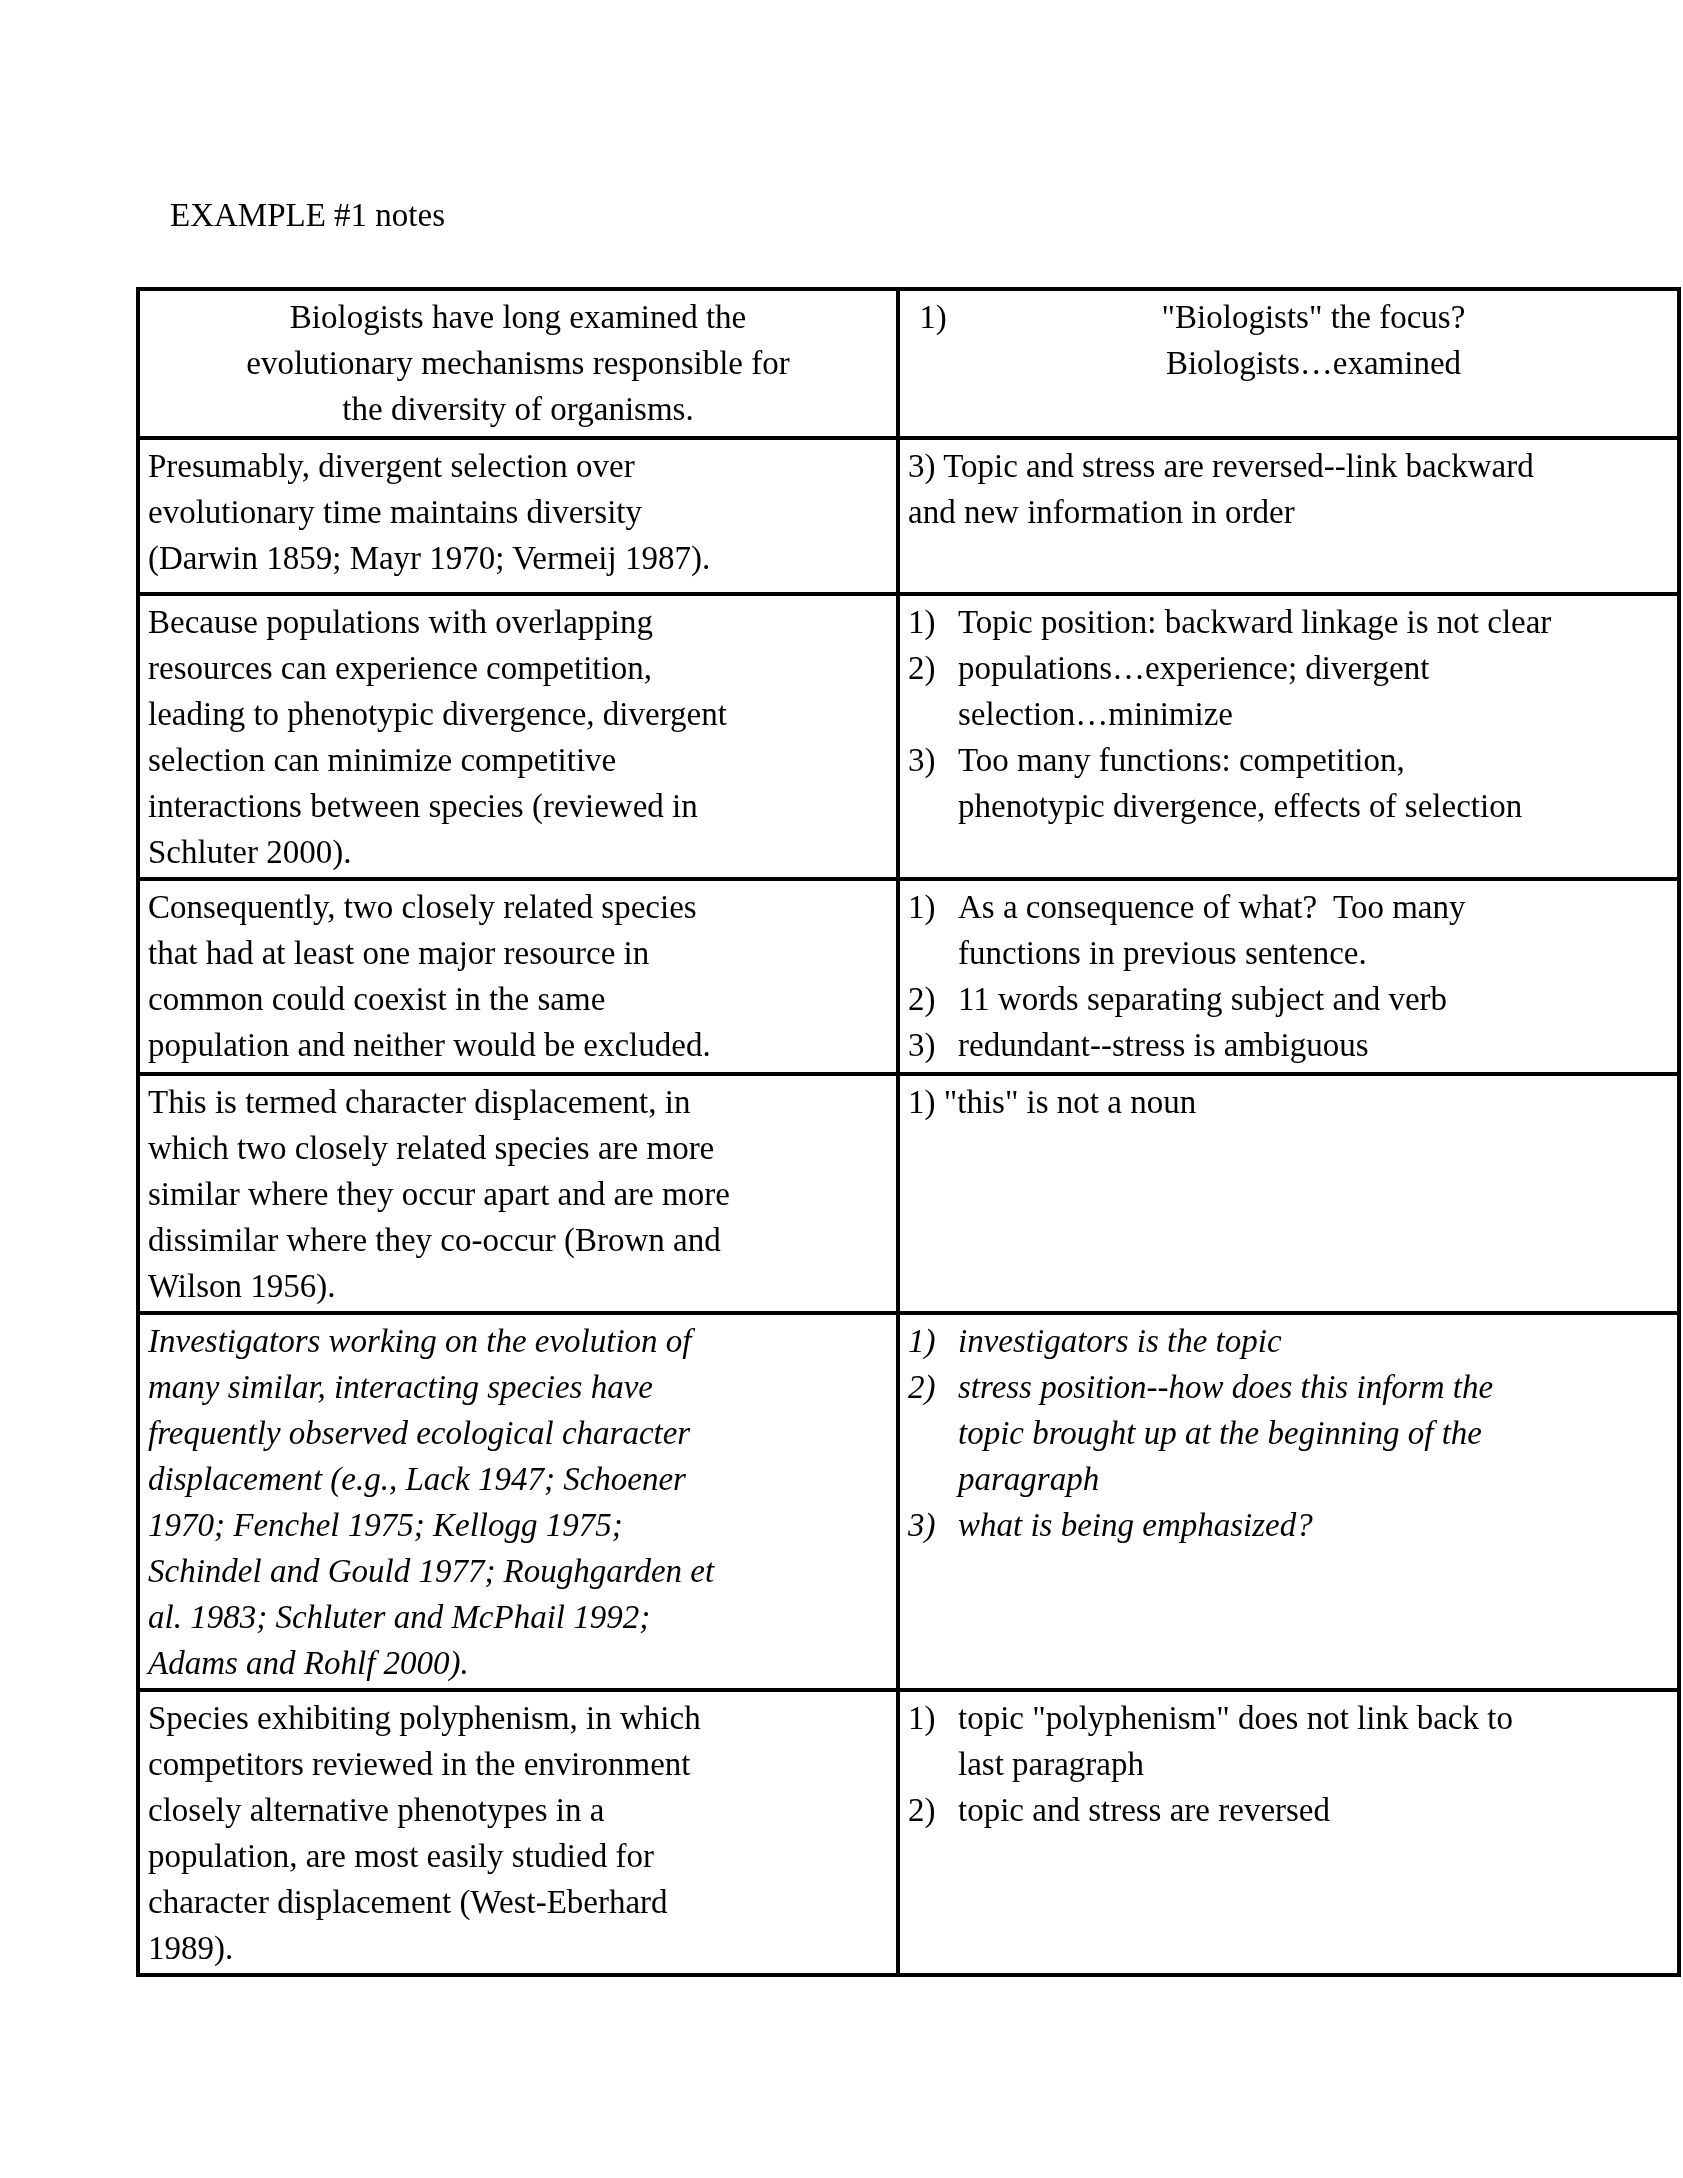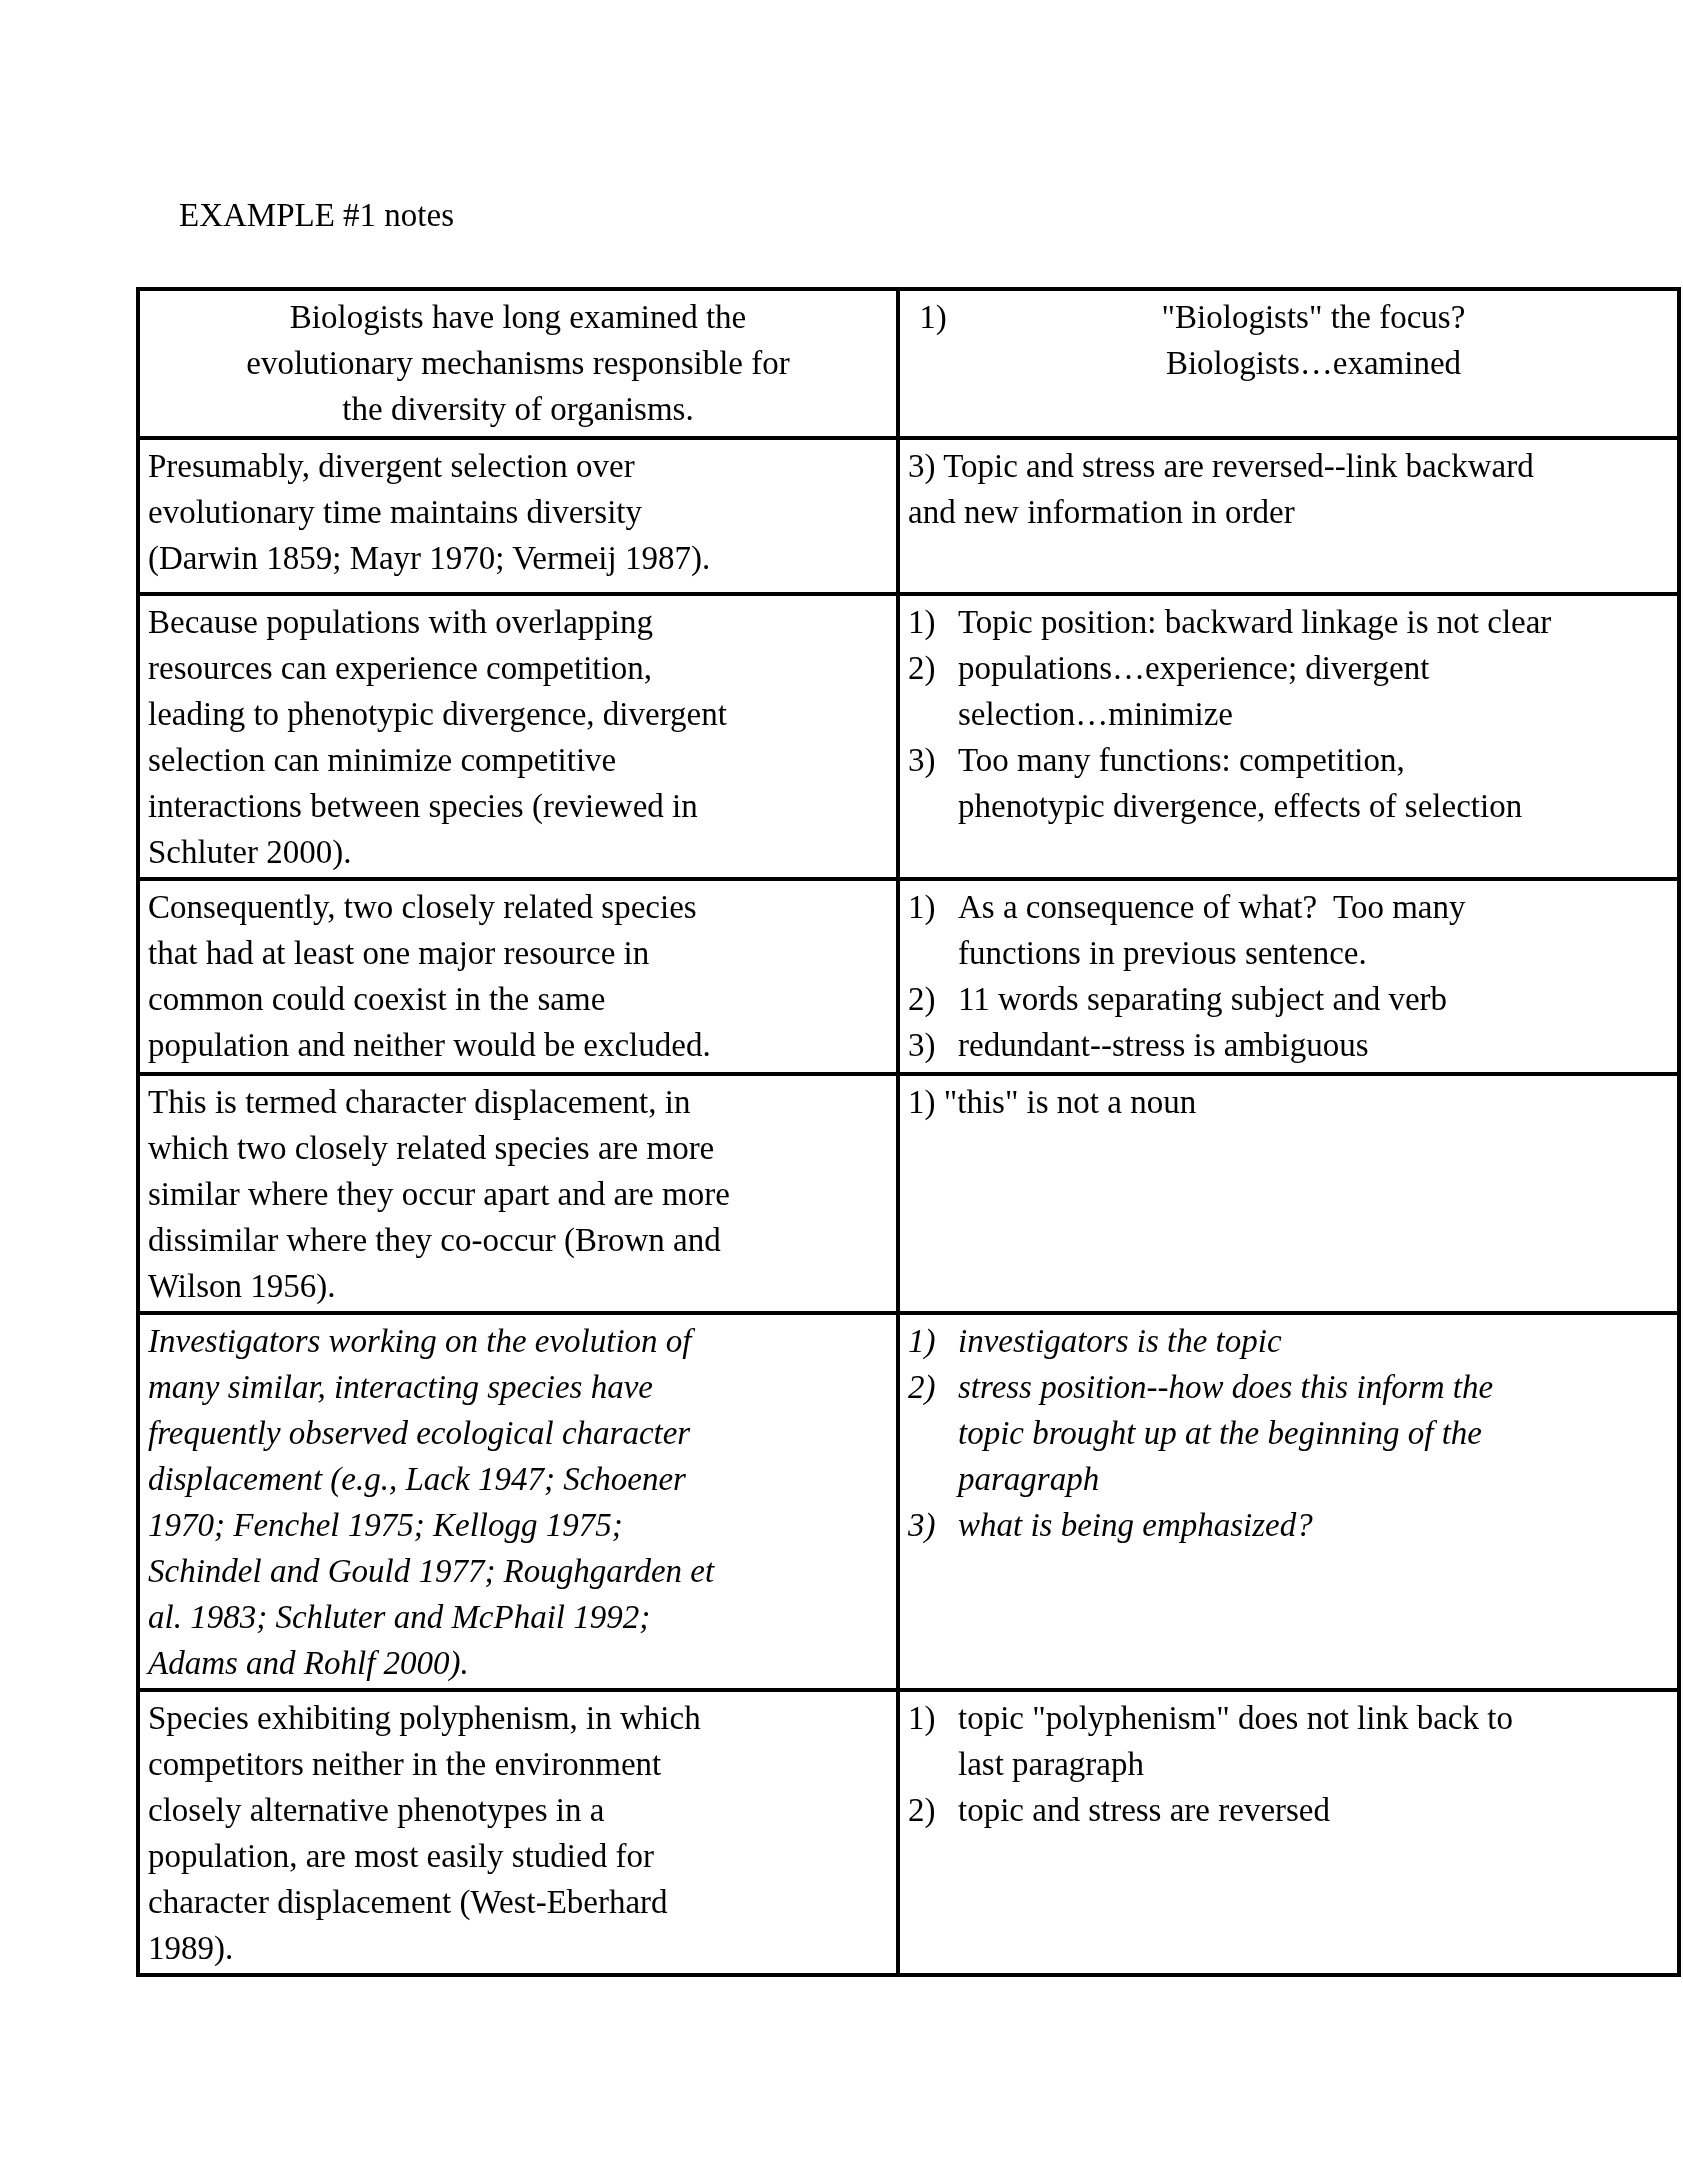--- a/index.html
+++ b/index.html
@@ -13,21 +13,21 @@
     height: 2178px;
     background: #ffffff;
     color: #000000;
     font-family: "Liberation Serif", "DejaVu Serif", serif;
     font-size: 33px;
     line-height: 46px;
     overflow: hidden;
   }
   .doc-title {
     position: absolute;
-    left: 179px;
+    left: 170px;
     top: 192px;
     white-space: pre;
   }
   table.notes-table {
     position: absolute;
     left: 136px;
     top: 287px;
     width: 1541px;
     border-collapse: collapse;
     table-layout: fixed;
@@ -210,21 +210,21 @@
             <div class="itext">
               <div class="line">what is being emphasized?</div>
             </div>
           </div>
         </td>
       </tr>
 
       <tr class="tr7">
         <td>
           <div class="line">Species exhibiting polyphenism, in which</div>
-          <div class="line">competitors neither in the environment</div>
+          <div class="line">competitors reviewed in the environment</div>
           <div class="line">closely alternative phenotypes in a</div>
           <div class="line">population, are most easily studied for</div>
           <div class="line">character displacement (West-Eberhard</div>
           <div class="line">1989).</div>
         </td>
         <td>
           <div class="item">
             <span class="marker">1)</span>
             <div class="itext">
               <div class="line">topic "polyphenism" does not link back to</div>

